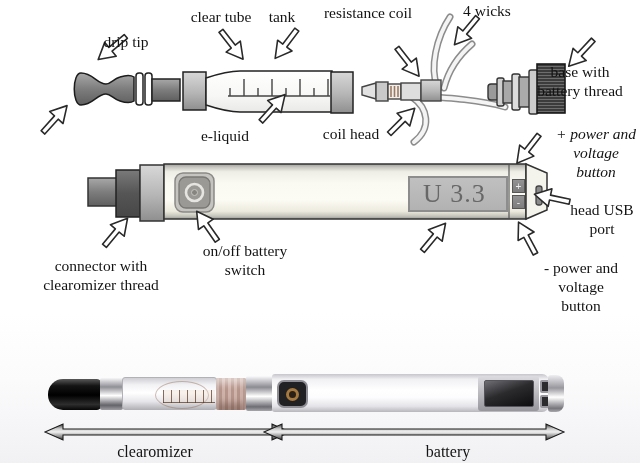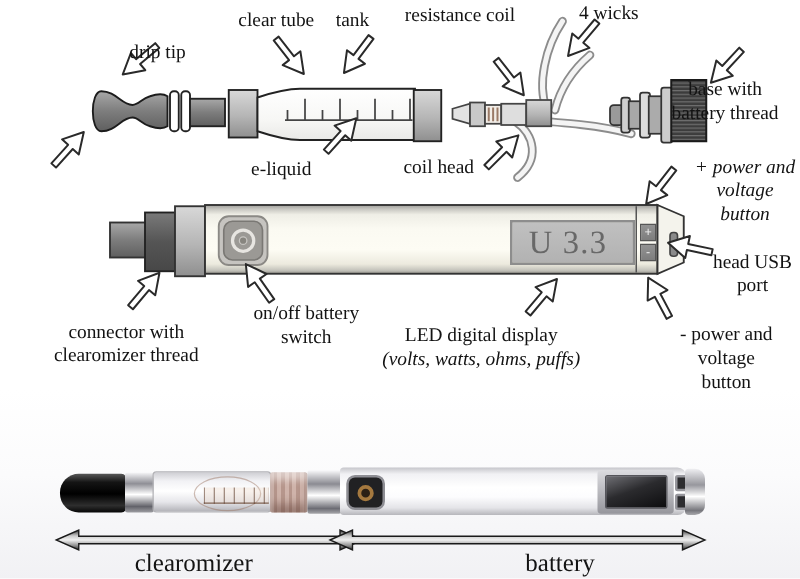--- a/index.html
+++ b/index.html
@@ -6,21 +6,21 @@
   #stage{
     position:relative;width:640px;height:463px;background:#ffffff;overflow:hidden;
     font-family:"Liberation Serif", serif;color:#111;
   }
   svg{display:block;}
   #parts-svg{position:absolute;left:0;top:0;z-index:1;}
   .lbl{
     position:absolute;z-index:3;font-size:15.5px;line-height:19px;color:#131313;
     white-space:nowrap;text-align:center;transform:translateX(-50%);
   }
-  .lbl.big{font-size:20px;}
+  .lbl.big{font-size:16px;}
   .it{font-style:italic;}
   .arrow{
     position:absolute;width:42px;height:22px;z-index:2;
     transform:translate(-50%,-50%) rotate(var(--r));
   }
   
   #led-display{
     position:absolute;left:408px;top:176px;width:100px;height:36px;z-index:2;
     background:linear-gradient(180deg,#c0c0c0,#b2b2b2);
     border:2px solid #8d8d8d;box-sizing:border-box;
@@ -236,24 +236,20 @@
   <div class="lbl" style="left:351px;top:124px;">coil head</div>
 
   <div class="lbl" style="left:245px;top:241px;">
     <div>on/off battery</div>
     <div>switch</div>
   </div>
   <div class="lbl" style="left:101px;top:256px;">
     <div>connector with</div>
     <div>clearomizer thread</div>
   </div>
-  <div class="lbl" style="left:385px;top:259px;">
-    <div>LED digital display</div>
-    <div class="it">(volts, watts, ohms, puffs)</div>
-  </div>
   <div class="lbl" style="left:596px;top:124px;font-style:italic;">
     <div>+ power and</div>
     <div>voltage</div>
     <div>button</div>
   </div>
   <div class="lbl" style="left:602px;top:200px;">
     <div>head USB</div>
     <div>port</div>
   </div>
   <div class="lbl" style="left:581px;top:258px;">

